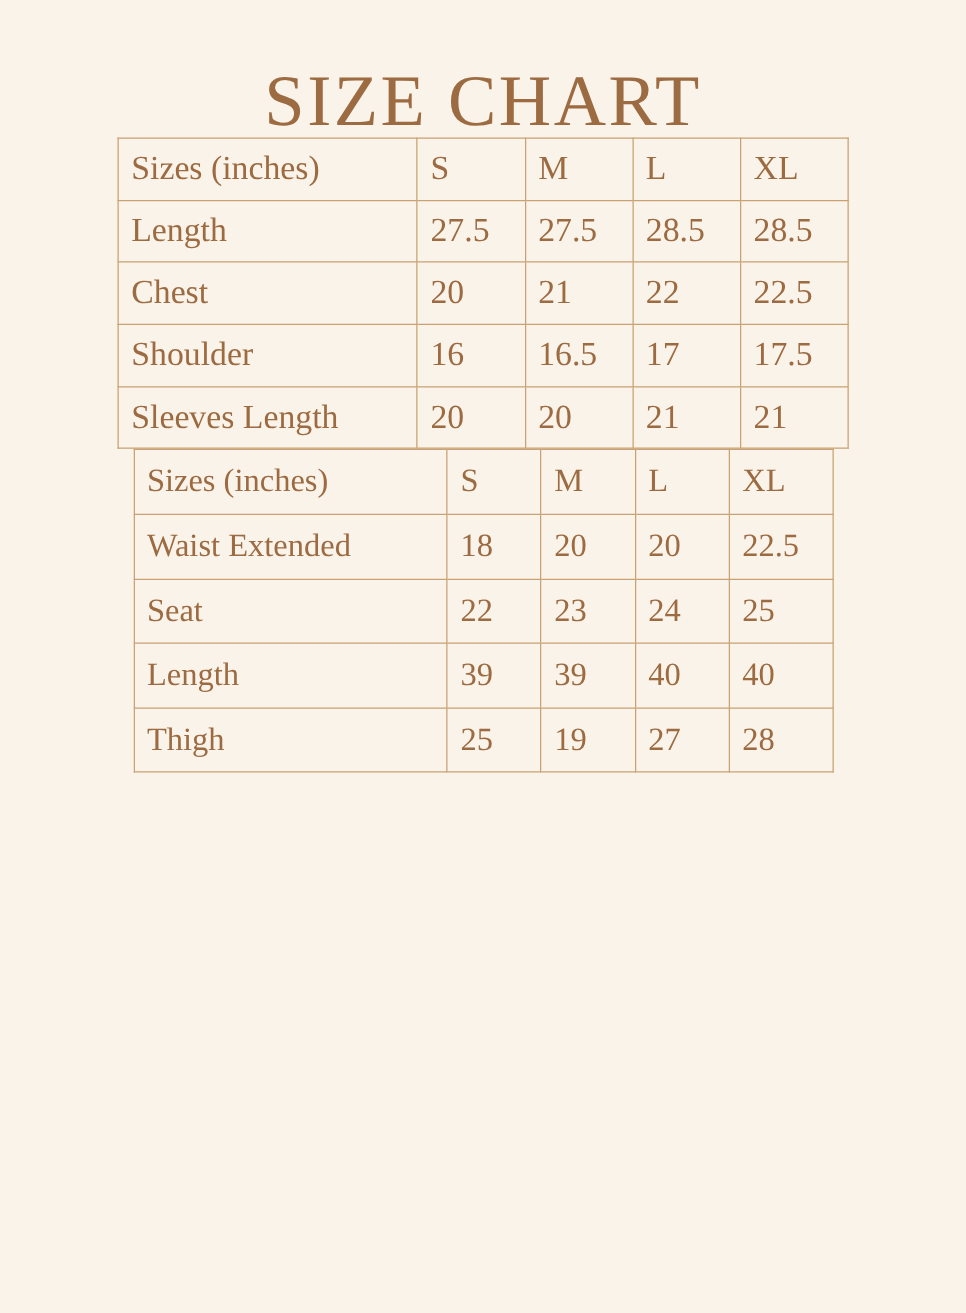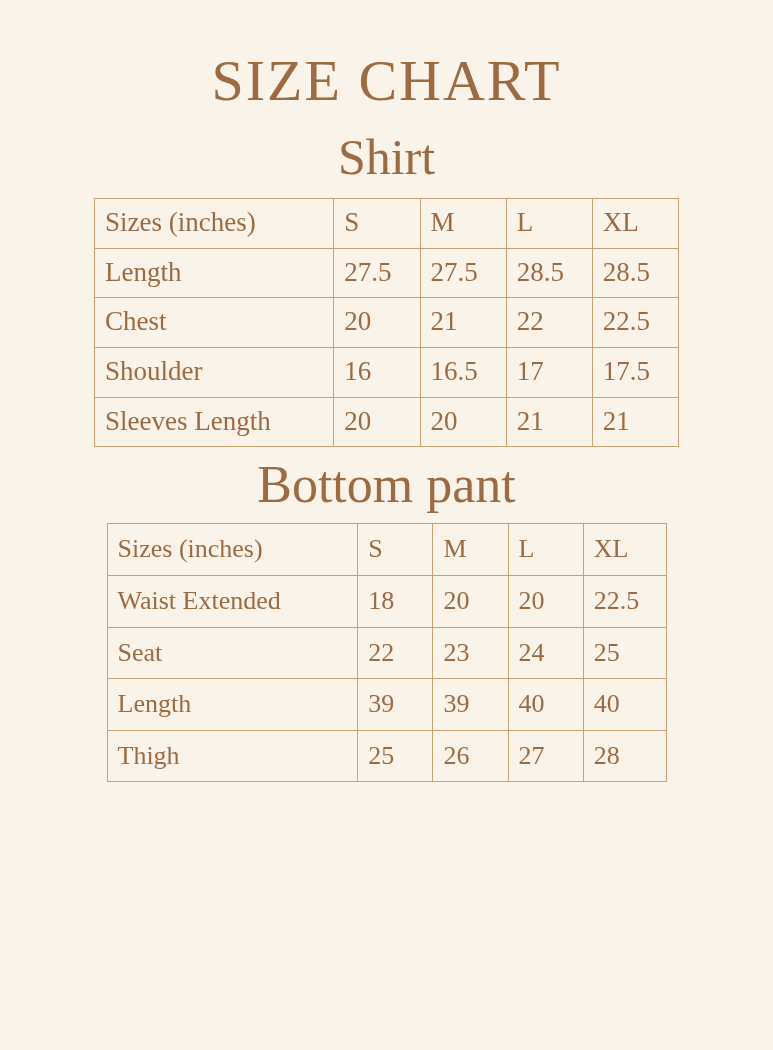--- a/index.html
+++ b/index.html
@@ -80,21 +80,20 @@
   table.bottom-table td.val { width: 72px; }
   table.bottom-table td { font-size: 26px; padding: 11px 10px; }
 </style>
 </head>
 <body>
 
 <div class="page">
 
   <h1 class="main-title">SIZE CHART</h1>
 
-  <h2 class="section-title shirt">Shirt</h2>
 
   <table class="shirt-table">
     <tbody>
       <tr>
         <td class="label">Sizes (inches)</td>
         <td class="val">S</td>
         <td class="val">M</td>
         <td class="val">L</td>
         <td class="val">XL</td>
       </tr>
@@ -122,21 +121,20 @@
       <tr>
         <td class="label">Sleeves Length</td>
         <td class="val">20</td>
         <td class="val">20</td>
         <td class="val">21</td>
         <td class="val">21</td>
       </tr>
     </tbody>
   </table>
 
-  <h2 class="section-title bottom">Bottom pant</h2>
 
   <table class="bottom-table">
     <tbody>
       <tr>
         <td class="label">Sizes (inches)</td>
         <td class="val">S</td>
         <td class="val">M</td>
         <td class="val">L</td>
         <td class="val">XL</td>
       </tr>
@@ -157,20 +155,20 @@
       <tr>
         <td class="label">Length</td>
         <td class="val">39</td>
         <td class="val">39</td>
         <td class="val">40</td>
         <td class="val">40</td>
       </tr>
       <tr>
         <td class="label">Thigh</td>
         <td class="val">25</td>
-        <td class="val">26</td>
+        <td class="val">19</td>
         <td class="val">27</td>
         <td class="val">28</td>
       </tr>
     </tbody>
   </table>
 
 </div>
 
 </body></html>

